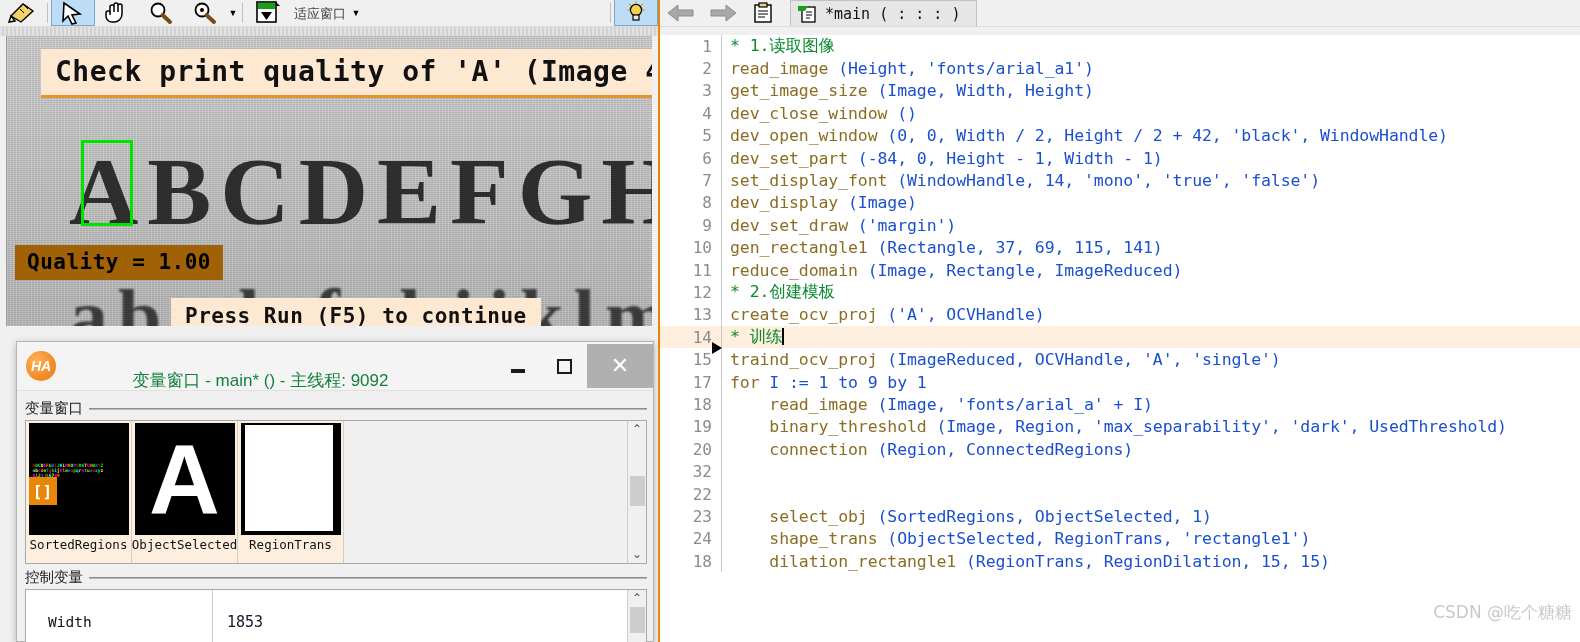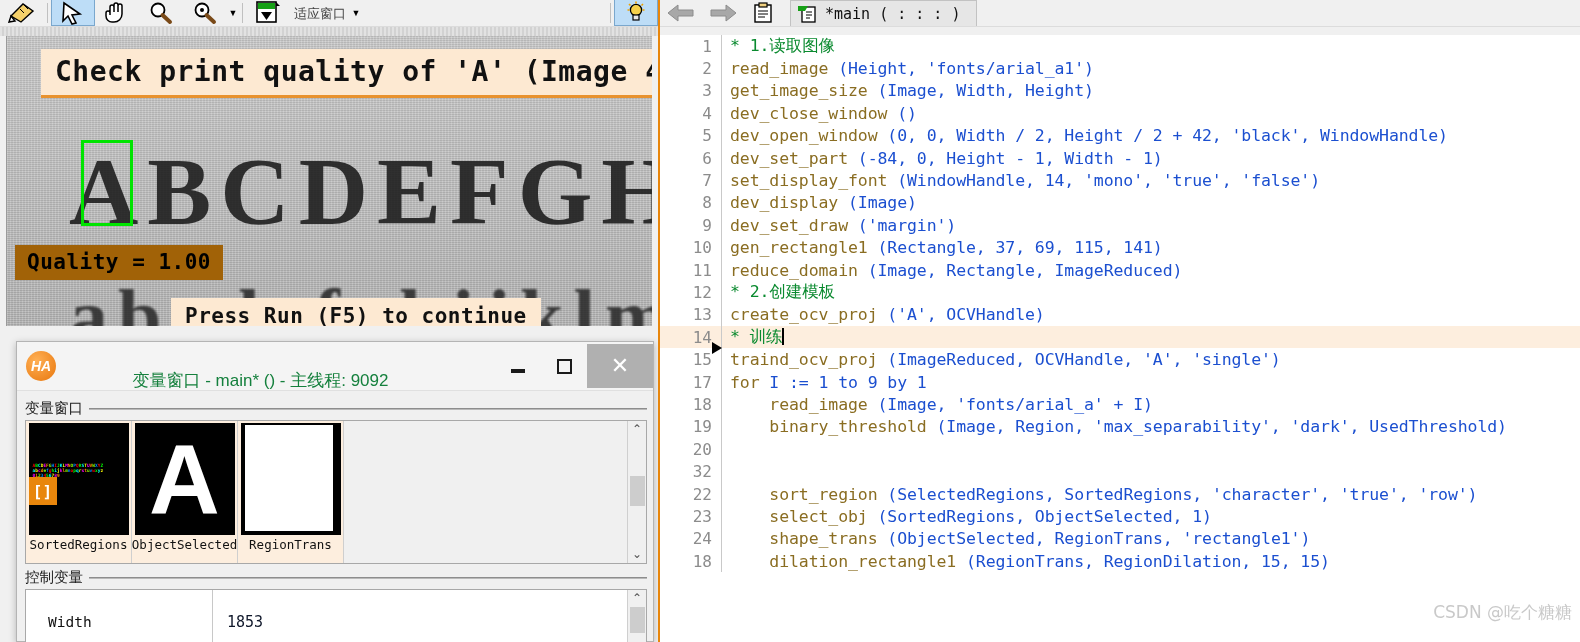--- a/index.html
+++ b/index.html
@@ -447,27 +447,27 @@
         <div class="cline">
           <div class="gutter">18</div>
           <div class="ctext"><span>    </span><span class="kw">read_image</span><span class="op"> (Image, 'fonts/arial_a' + I)</span></div>
         </div>
         <div class="cline">
           <div class="gutter">19</div>
           <div class="ctext"><span>    </span><span class="kw">binary_threshold</span><span class="op"> (Image, Region, 'max_separability', 'dark', UsedThreshold)</span></div>
         </div>
         <div class="cline">
           <div class="gutter">20</div>
+          <div class="ctext"><span>    </span><span class="kw">connection</span><span class="op"> (Region, ConnectedRegions)</span></div>
         </div>
         <div class="cline">
           <div class="gutter">32</div>
         </div>
         <div class="cline">
           <div class="gutter">22</div>
-          <div class="ctext"><span>    </span><span class="kw">sort_region</span><span class="op"> (SelectedRegions, SortedRegions, 'character', 'true', 'row')</span></div>
         </div>
         <div class="cline">
           <div class="gutter">23</div>
           <div class="ctext"><span>    </span><span class="kw">select_obj</span><span class="op"> (SortedRegions, ObjectSelected, 1)</span></div>
         </div>
         <div class="cline">
           <div class="gutter">24</div>
           <div class="ctext"><span>    </span><span class="kw">shape_trans</span><span class="op"> (ObjectSelected, RegionTrans, 'rectangle1')</span></div>
         </div>
         <div class="cline">

